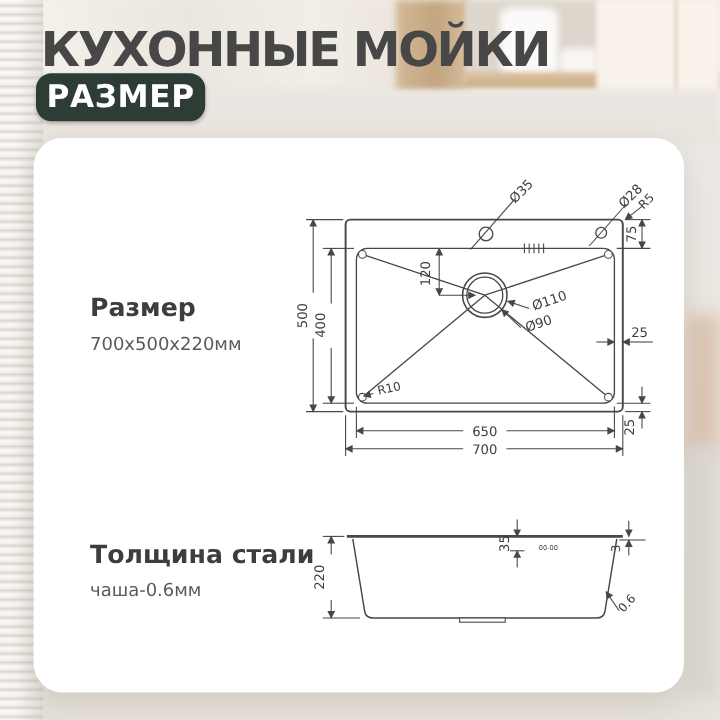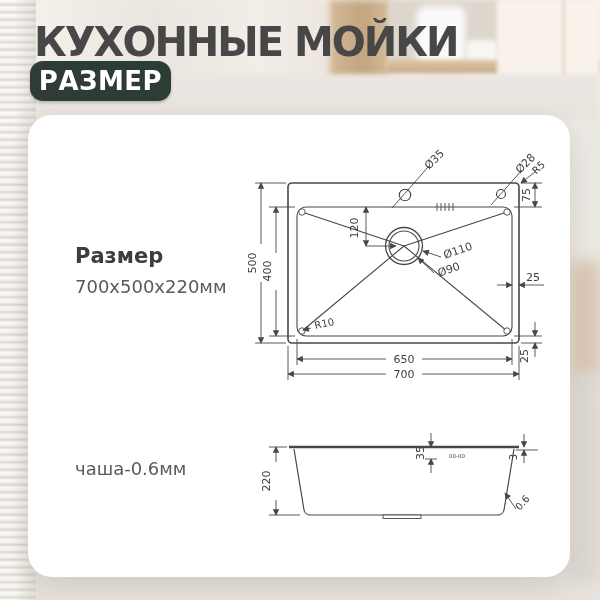--- a/index.html
+++ b/index.html
@@ -46,21 +46,21 @@
   }
   .badge span{color:#ffffff;font-size:26px;font-weight:bold;letter-spacing:.5px;}
   
   .card{
     position:absolute;left:28px;top:115px;width:542px;height:462px;
     background:#ffffff;border-radius:24px;
     box-shadow:0 10px 26px rgba(120,110,100,.20);
   }
   
   .lbl-head{font-size:21px;font-weight:bold;color:#3d3d3d;line-height:1.1;}
-  .lbl-val{font-size:18px;color:#5a5a5a;line-height:20px;}
+  .lbl-val{font-size:15px;color:#5a5a5a;line-height:20px;}
   .size-block{position:absolute;left:75px;top:245px;}
   .size-block .lbl-val{margin-top:9px;}
   .thick-block{position:absolute;left:75px;top:451px;}
   .thick-block .lbl-val{margin-top:8px;}
   .thick-block .lbl-val + .lbl-val{margin-top:16px;}
   
   svg.draw{position:absolute;left:0;top:0;width:600px;height:600px;}
   svg.draw text{font-family:"DejaVu Sans",sans-serif;font-size:11px;fill:#3e3e3e;stroke:none;}
   svg.draw text.sm{font-size:10px;}
   svg.draw text.xs{font-size:5.5px;}
@@ -90,20 +90,21 @@
     <span>РАЗМЕР</span>
   </div>
 
   <div class="card"></div>
 
   <div class="size-block">
     <div class="lbl-head">Размер</div>
     <div class="lbl-val">700x500x220мм</div>
   </div>
   <div class="thick-block">
+    <div class="lbl-head">Толщина стали</div>
     <div class="lbl-val">чаша-0.6мм</div>
   </div>
 
   <svg class="draw" viewBox="0 0 600 600">
     <defs>
       <marker id="ar" viewBox="0 0 10 10" refX="9" refY="5" markerWidth="9" markerHeight="6.5" orient="auto-start-reverse" markerUnits="userSpaceOnUse">
         <path d="M0,0 L10,5 L0,10 z" fill="#474747"></path>
       </marker>
     </defs>
 

